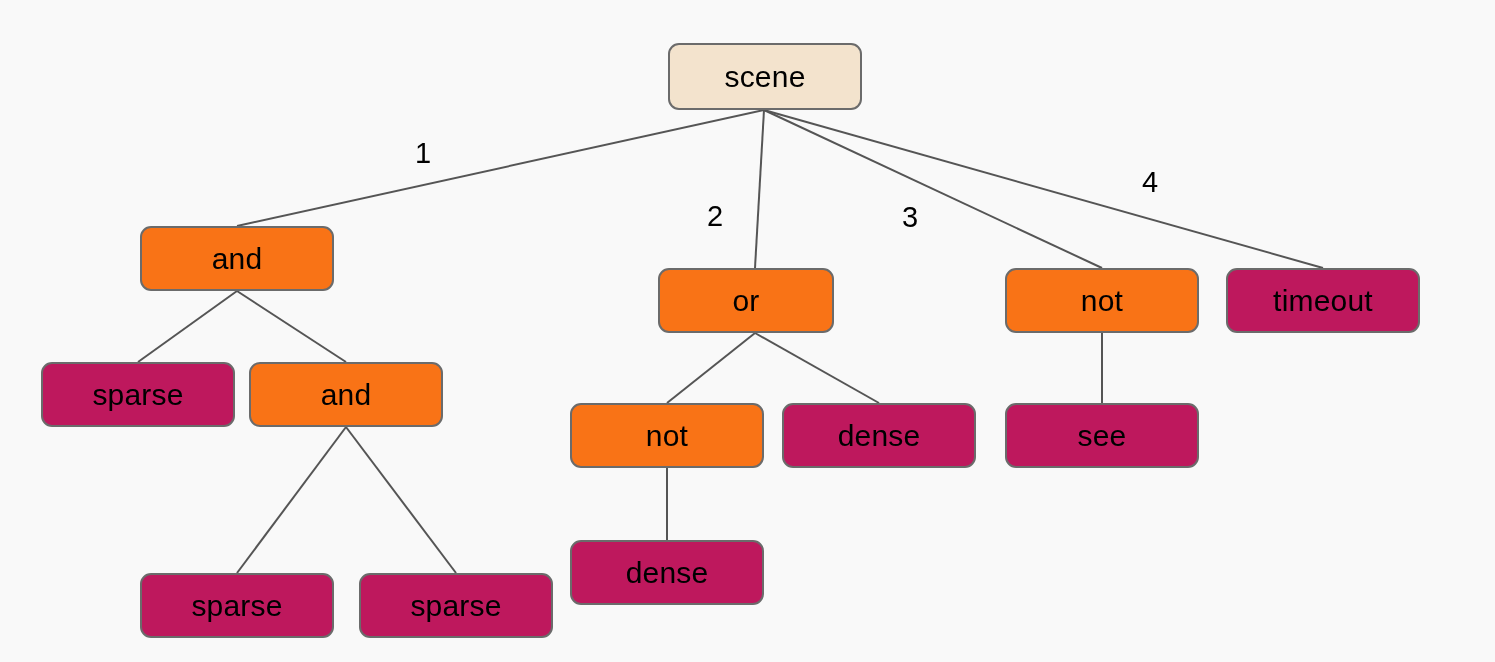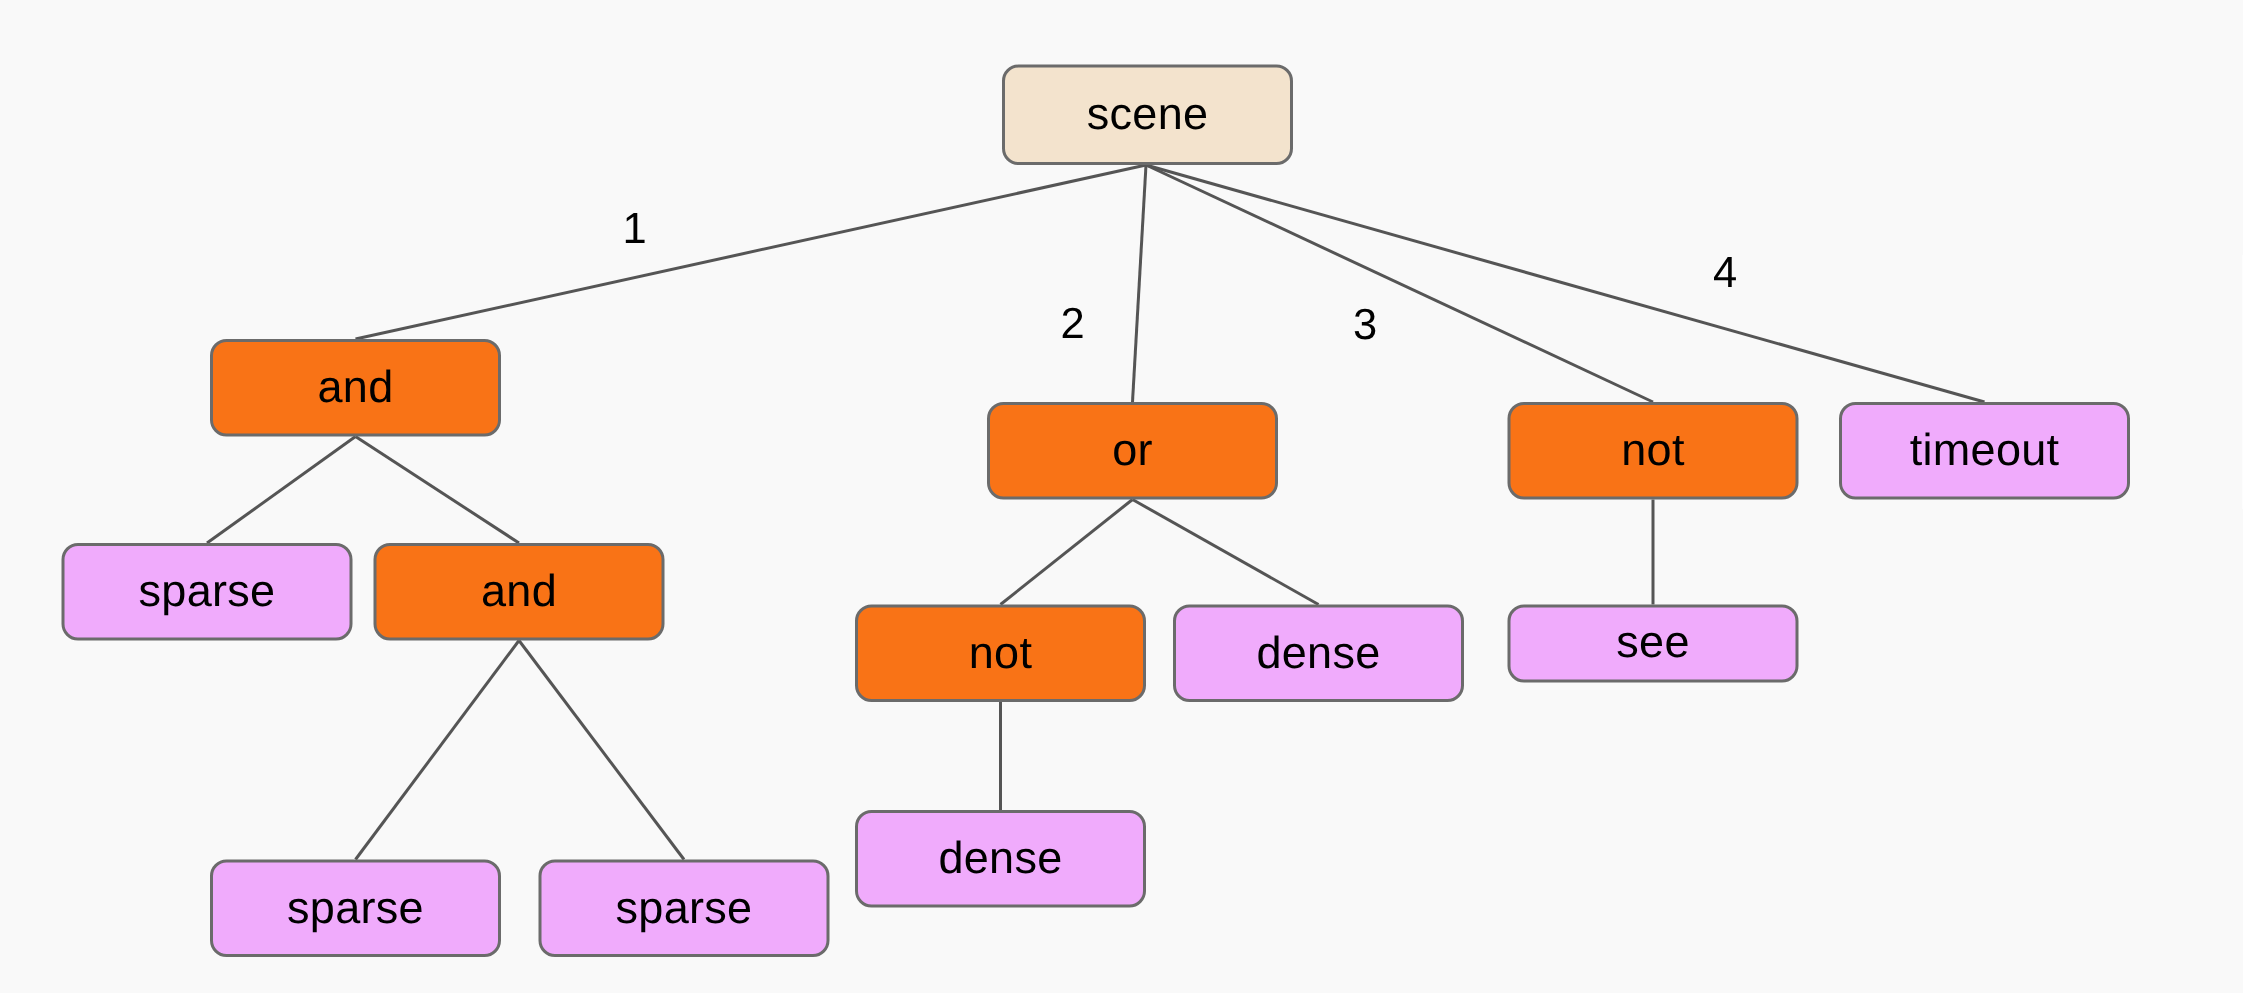--- a/index.html
+++ b/index.html
@@ -31,21 +31,21 @@
     align-items: center;
     justify-content: center;
     color: #000000;
     font-size: 30px;
     line-height: 1;
     letter-spacing: 0.2px;
     white-space: nowrap;
     z-index: 2;
   }
   .node.op     { background: #f97316; }
-  .node.term   { background: #f0abfc; }
+  .node.term   { background: #be185d; }
   .node.root   { background: #f3e3cd; }
   .edge-label {
     position: absolute;
     color: #000000;
     font-size: 29px;
     line-height: 1;
     z-index: 3;
     white-space: nowrap;
   }
 </style>
@@ -67,42 +67,42 @@
       <line x1="667" y1="468" x2="667" y2="540" stroke="#555555" stroke-width="2"></line>
       <line x1="1102" y1="333" x2="1102" y2="403" stroke="#555555" stroke-width="2"></line>
     </svg>
   <div id="node-layer">
       <div class="node root" style="left: 668px; top: 43px; width: 194px; height: 67px;">
         <span>scene</span>
       </div>
       <div class="node op" style="left: 140px; top: 226px; width: 194px; height: 65px;">
         <span>and</span>
       </div>
-      <div class="node op" style="left: 658px; top: 268px; width: 194px; height: 65px;">
+      <div class="node op" style="left: 658px; top: 268px; width: 176px; height: 65px;">
         <span>or</span>
       </div>
       <div class="node op" style="left: 1005px; top: 268px; width: 194px; height: 65px;">
         <span>not</span>
       </div>
       <div class="node term" style="left: 1226px; top: 268px; width: 194px; height: 65px;">
         <span>timeout</span>
       </div>
       <div class="node term" style="left: 41px; top: 362px; width: 194px; height: 65px;">
         <span>sparse</span>
       </div>
       <div class="node op" style="left: 249px; top: 362px; width: 194px; height: 65px;">
         <span>and</span>
       </div>
       <div class="node op" style="left: 570px; top: 403px; width: 194px; height: 65px;">
         <span>not</span>
       </div>
       <div class="node term" style="left: 782px; top: 403px; width: 194px; height: 65px;">
         <span>dense</span>
       </div>
-      <div class="node term" style="left: 1005px; top: 403px; width: 194px; height: 52px;">
+      <div class="node term" style="left: 1005px; top: 403px; width: 194px; height: 65px;">
         <span>see</span>
       </div>
       <div class="node term" style="left: 570px; top: 540px; width: 194px; height: 65px;">
         <span>dense</span>
       </div>
       <div class="node term" style="left: 140px; top: 573px; width: 194px; height: 65px;">
         <span>sparse</span>
       </div>
       <div class="node term" style="left: 359px; top: 573px; width: 194px; height: 65px;">
         <span>sparse</span>

